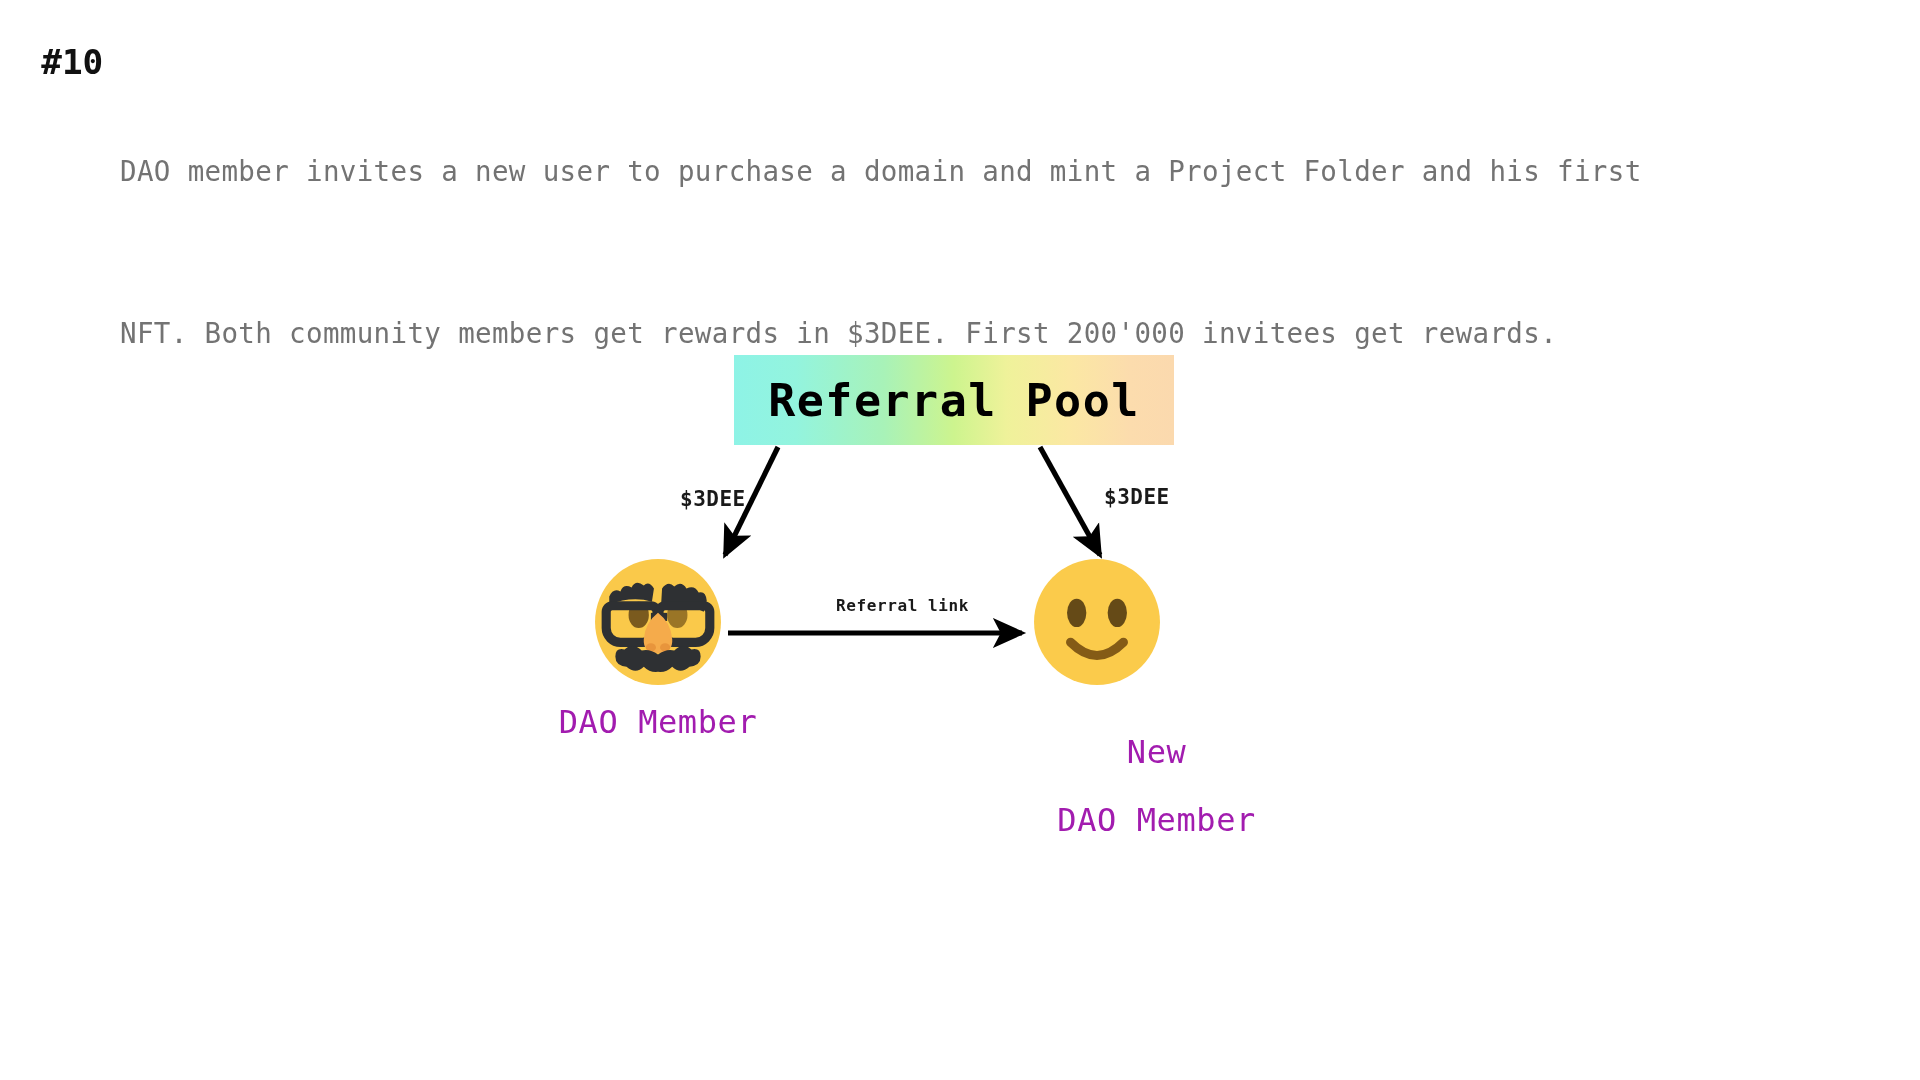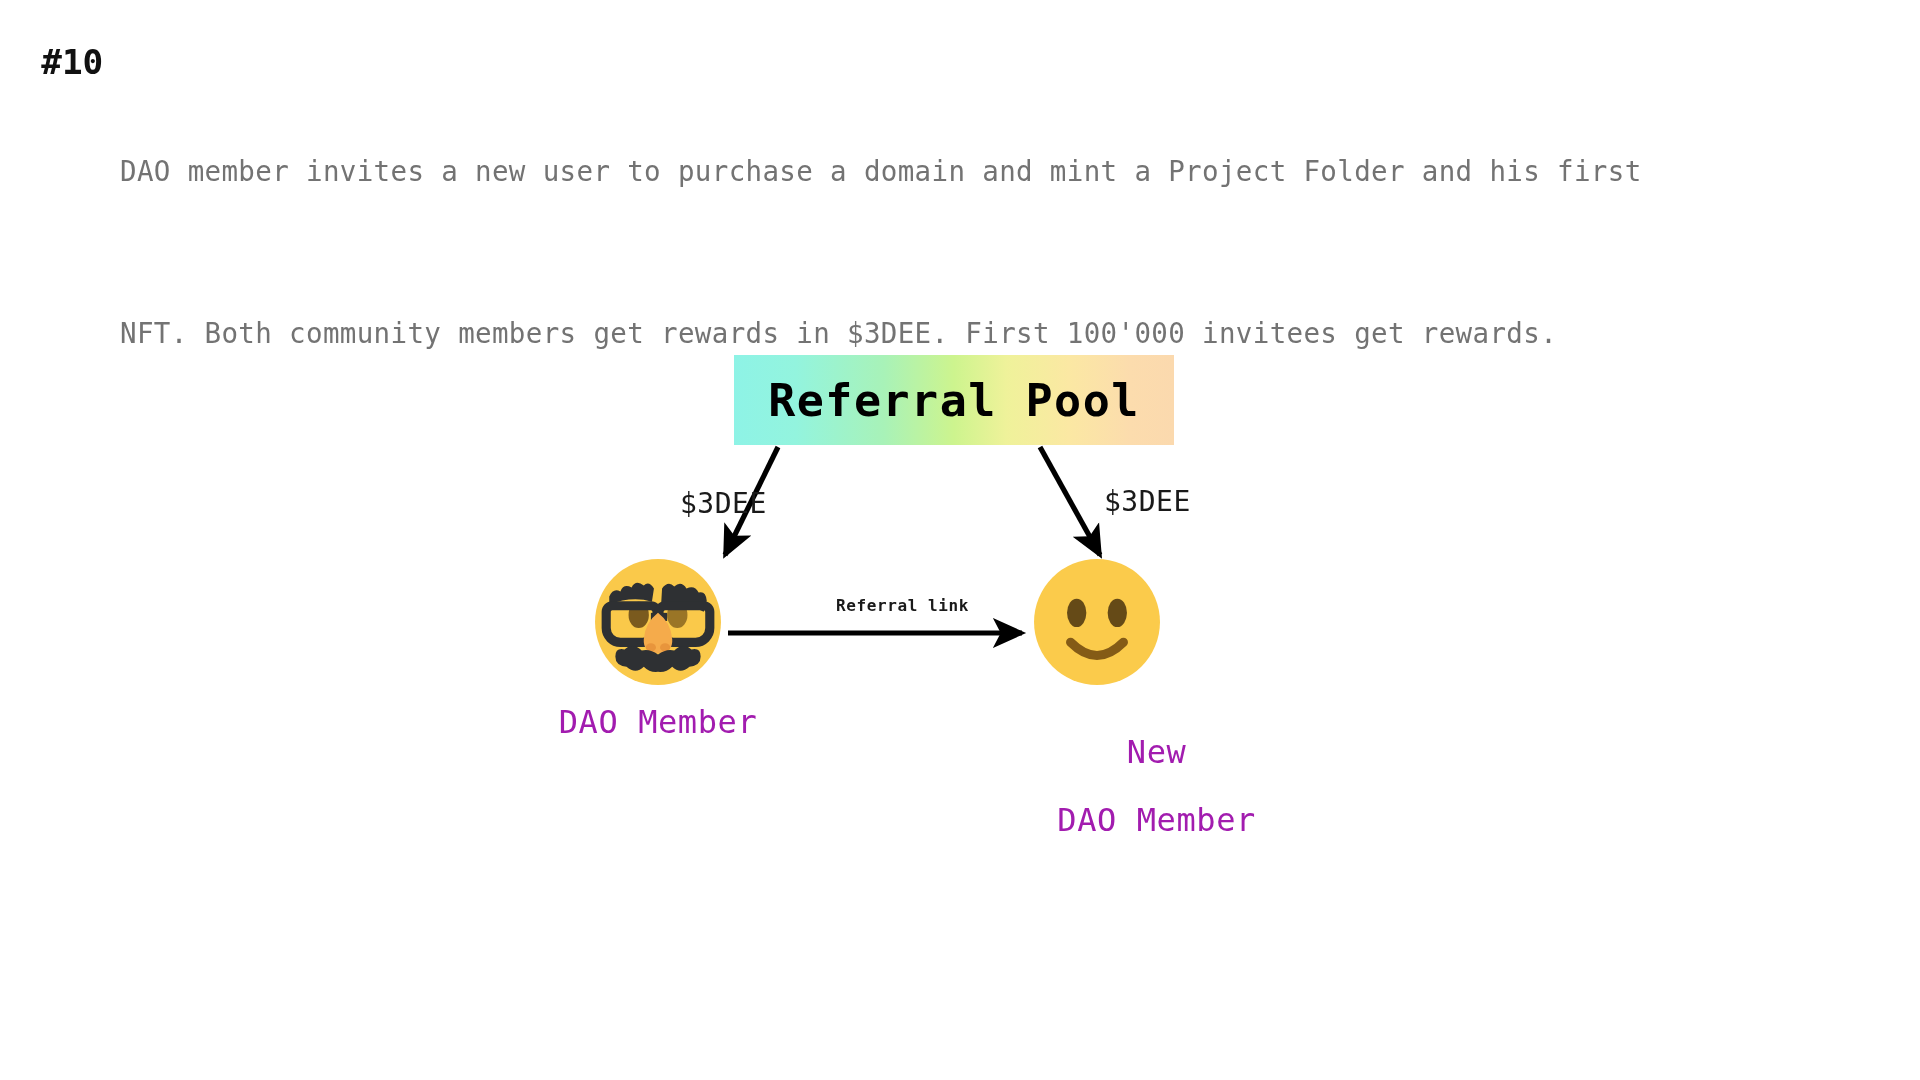--- a/index.html
+++ b/index.html
@@ -94,22 +94,22 @@
     letter-spacing: 1.5px;
     color: #000000;
     line-height: 1;
     white-space: nowrap;
   }
 
   
   .edge-label {
     position: absolute;
     font-family: "DejaVu Sans Mono", "Liberation Mono", monospace;
-    font-size: 28px;
-    font-weight: normal;
+    font-size: 21px;
+    font-weight: bold;
     letter-spacing: 0.5px;
     color: #1a1a1a;
     white-space: nowrap;
   }
   #label-left-reward  { left: 668px; top: 487px; }
   #label-right-reward { left: 1092px; top: 485px; }
   #label-referral-link {
     left: 824px; top: 596px;
     font-weight: bold;
     font-size: 16px;
@@ -145,21 +145,21 @@
   }
   #actor-new-member .actor-label { margin-top: 14px; }
 </style>
 </head>
 <body>
 
 <div id="caption">
   <div id="caption-number">#10</div>
   <div id="caption-text">
     <span class="cap-line">DAO member invites a new user to purchase a domain and mint a Project Folder and his first</span>
-    <span class="cap-line">NFT. Both community members get rewards in $3DEE. First 100'000 invitees get rewards.</span>
+    <span class="cap-line">NFT. Both community members get rewards in $3DEE. First 200'000 invitees get rewards.</span>
   </div>
 </div>
 
 <div id="stage">
 
   <svg id="edges" viewBox="0 0 1920 1080">
     <defs>
       <marker id="arrowhead" markerWidth="7" markerHeight="7" refX="5.6" refY="3.1" orient="auto" markerUnits="strokeWidth">
         <path d="M0,0.2 L6.4,3.1 L0,6.0 L1.5,3.1 Z" fill="#000000"></path>
       </marker>

